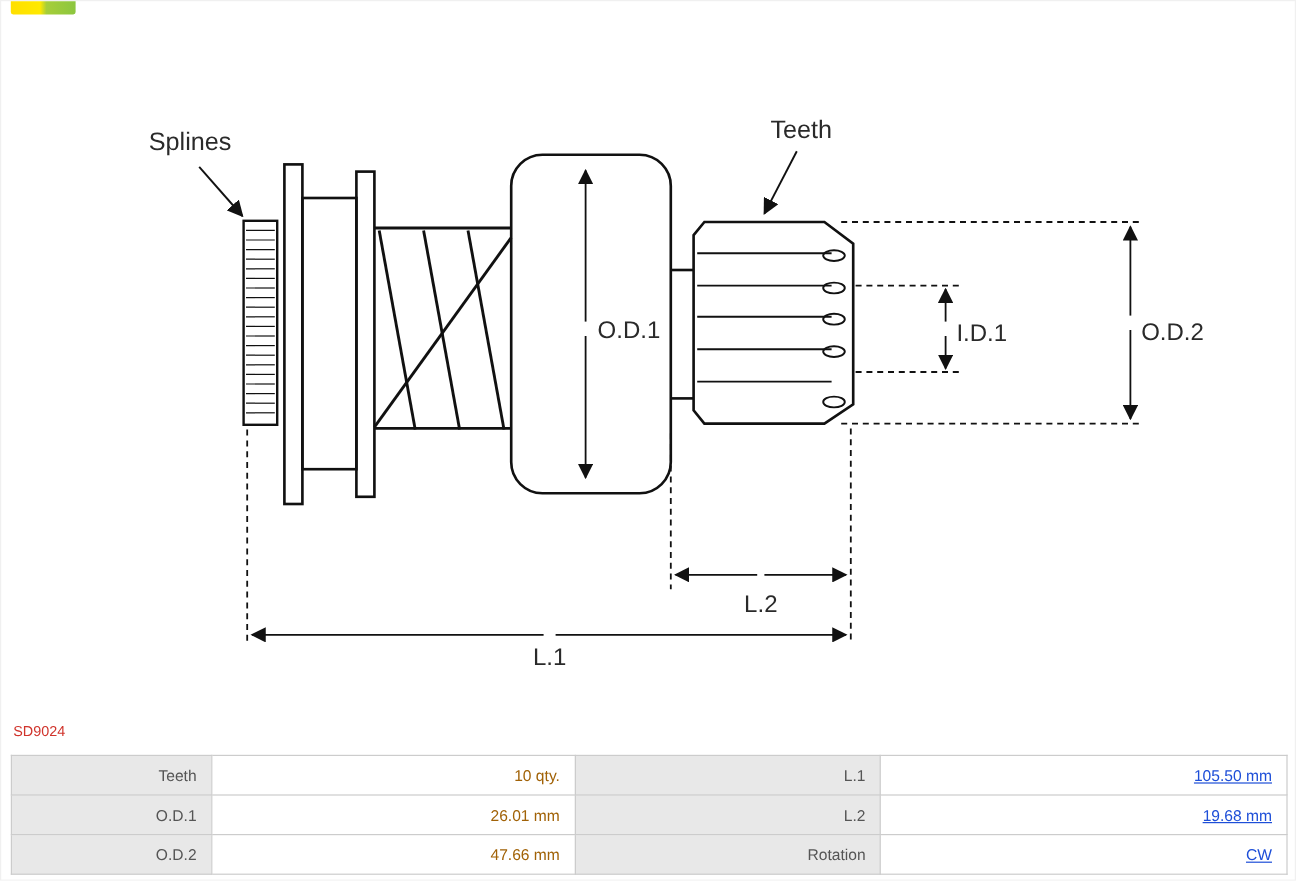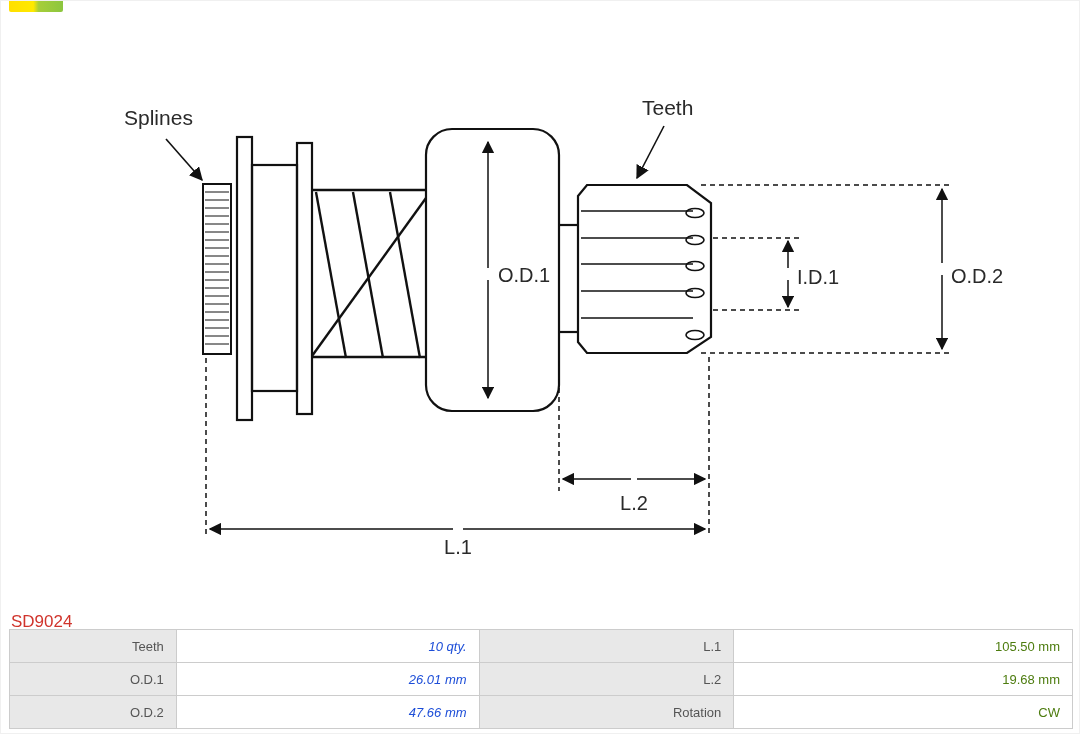--- a/index.html
+++ b/index.html
@@ -27,44 +27,43 @@
     top: 0; left: 0;
     width: 1080px; height: 585px;
   }
   svg text {
     font-family: "Liberation Sans", sans-serif;
     fill: #2a2a2a;
   }
   .part-code {
     position: absolute;
     top: 601px; left: 10px;
-    font-size: 17px;
+    font-size: 12px;
     font-weight: 400;
     color: #d0342c;
-    margin-top: 10px;
   }
   table.spec {
     position: absolute;
     top: 628px; left: 8px;
     width: 1064px;
     border-collapse: collapse;
     font-size: 13px;
   }
   table.spec td {
     border: 1px solid #cccccc;
     height: 33px;
     padding: 0 12px;
     text-align: right;
     vertical-align: middle;
     white-space: nowrap;
   }
   td.lbl { background: #e8e8e8; color: #555555; width: 167px; }
   td.lbl2 { background: #e8e8e8; color: #555555; width: 255px; }
-  td.val { background: #ffffff; color: #1d4ed8; width: 303px; font-style: italic; }
-  td.val2 { background: #ffffff; color: #4d7c0f; width: 339px; }
+  td.val { background: #ffffff; color: #a16207; width: 303px; }
+  td.val2 { background: #ffffff; color: #1d4ed8; width: 339px; text-decoration: underline; }
 </style>
 </head>
 <body>
 
 <div class="page">
 
   <div class="brand-logo"></div>
 
   <div class="diagram-wrap">
     <svg width="1080" height="585" viewBox="0 0 1080 585">

